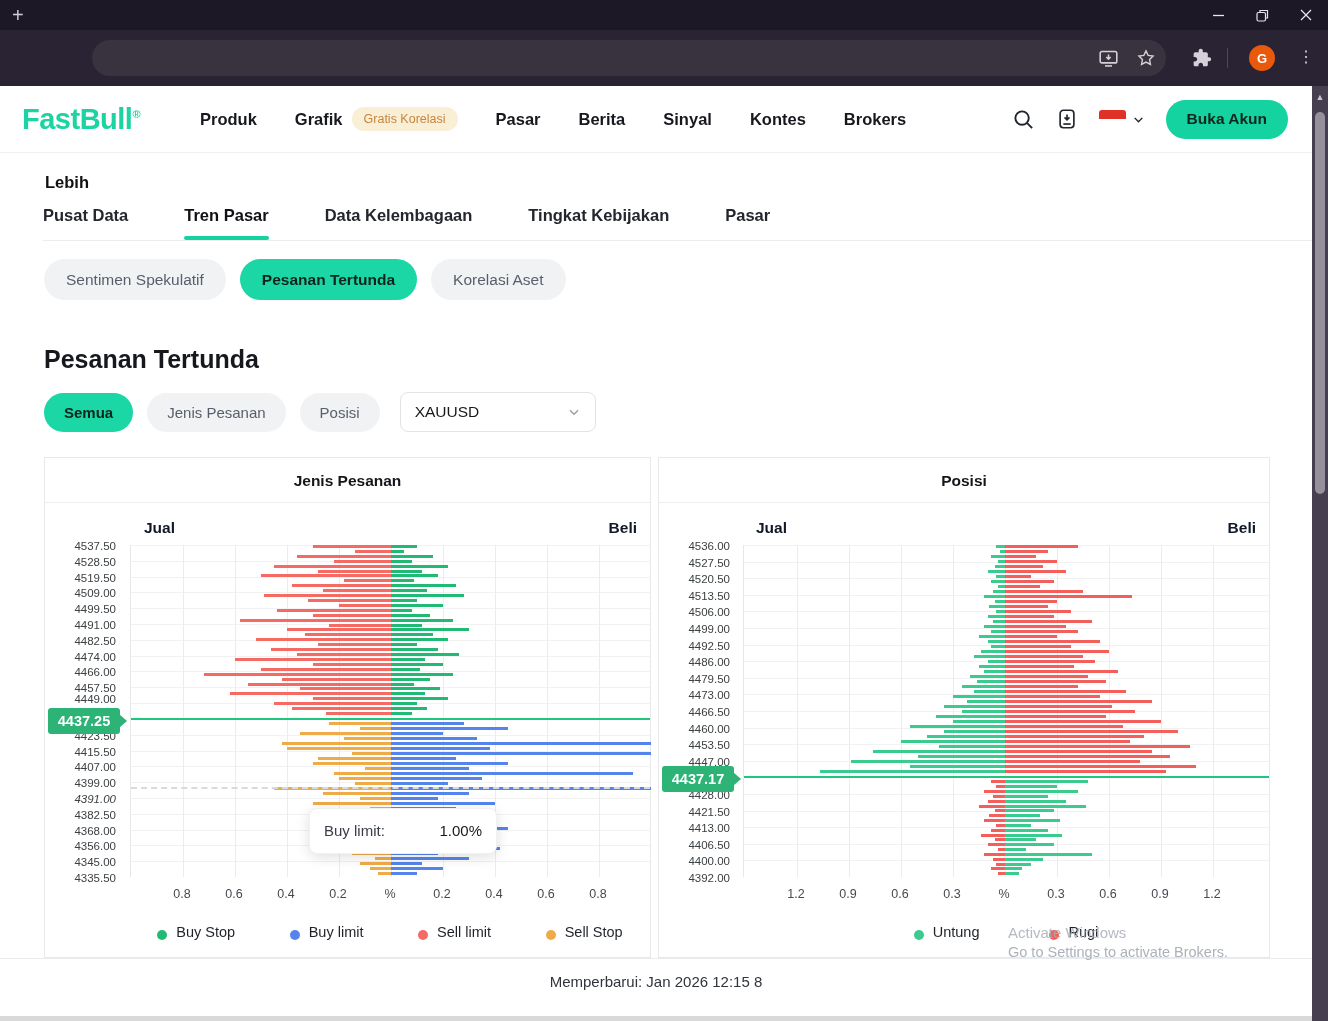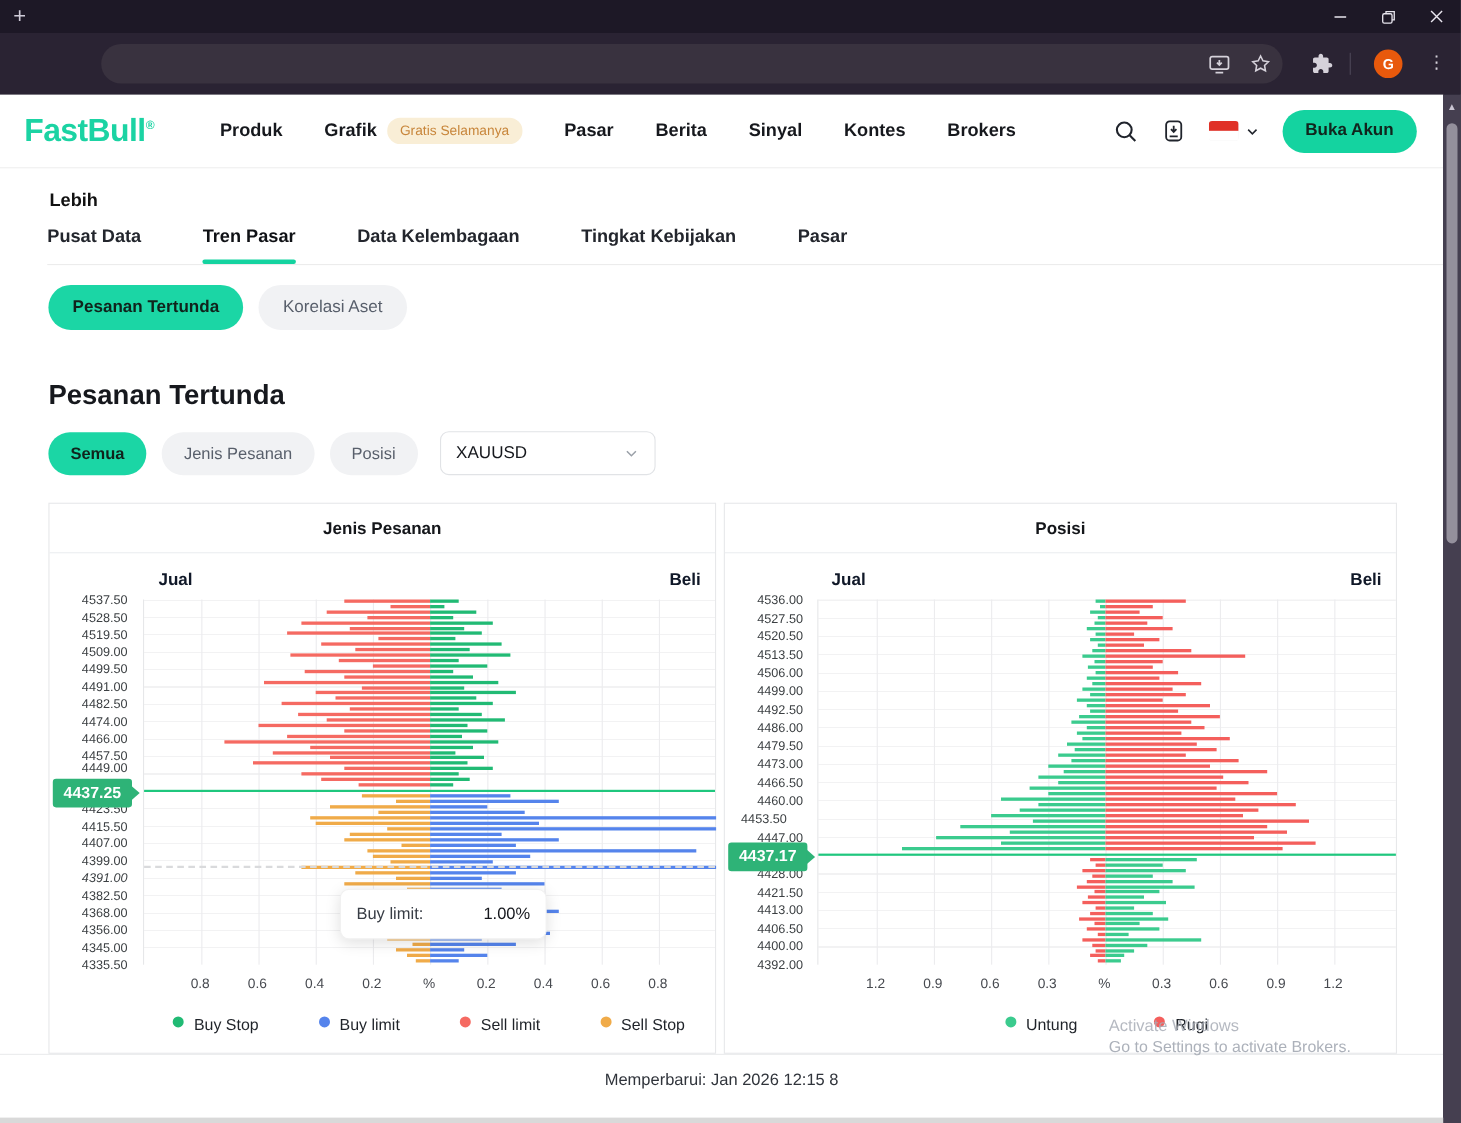--- a/index.html
+++ b/index.html
@@ -65,21 +65,21 @@
   .priceline{position:absolute;left:0;right:0;height:2px;background:#1fc77e;z-index:3}
   .dash{position:absolute;left:0;right:0;border-top:2px dashed #d9dadc;z-index:2}
   .tooltip{position:absolute;left:178px;top:263px;width:188px;background:#fff;border:1px solid #f1f1f1;border-radius:8px;box-shadow:0 3px 14px rgba(0,0,0,.13);padding:10px 14px;z-index:5}
   .tiprow{display:flex;justify-content:space-between;font-size:15px;color:#383d45;line-height:24px}
   .tipval{color:#16181d}
   .xaxis{position:absolute;top:429px;height:20px}
   .xtick{position:absolute;transform:translateX(-50%);font-size:12.5px;color:#46494f}
   .legend{position:absolute;top:466px;display:flex;align-items:center}
   .legend.around{justify-content:space-around}
   .legend.center{justify-content:center;gap:70px}
-  .lgitem{display:flex;align-items:flex-start;gap:9px;font-size:14.5px;color:#1f2329;cursor:pointer}
+  .lgitem{display:flex;align-items:flex-end;gap:9px;font-size:14.5px;color:#1f2329;cursor:pointer}
   .dot{width:10px;height:10px;border-radius:50%}
 
   .pagefoot{border-top:1px solid #eaebed;text-align:center;padding-top:14px;font-size:15px;color:#30343b;margin-top:0}
 
   .wm{position:absolute;left:1008px;top:924px;z-index:9;pointer-events:none}
   .wm .l1{font-size:15px;color:rgba(168,173,182,.85)}
   .wm .l2{font-size:14.5px;color:rgba(168,173,182,.95);margin-top:3px}
 
   .vsb{position:absolute;right:0;top:86px;width:16px;height:935px;background:#453f50}
   .vsb .arr{color:#c9c5d2;font-size:9px;text-align:center;padding-top:6px;cursor:pointer}
@@ -137,21 +137,21 @@
 <div class="page">
 
   <div class="sitehead">
     <div class="logo"><span>FastBull</span><sup>®</sup></div>
     <div class="nav" id="mainnav">
         <div class="navitem">
           <span>Produk</span>
         </div>
         <div class="navitem">
           <span>Grafik</span>
-          <span class="badge">Gratis Selamanya</span>
+          <span class="badge">Gratis Korelasi</span>
         </div>
         <div class="navitem">
           <span>Pasar</span>
         </div>
         <div class="navitem">
           <span>Berita</span>
         </div>
         <div class="navitem">
           <span>Sinyal</span>
         </div>
@@ -192,20 +192,21 @@
   <div class="lebih">Lebih</div>
   <div class="tabs" id="subtabs">
       <div class="tab">Pusat Data</div>
       <div class="tab active">Tren Pasar</div>
       <div class="tab">Data Kelembagaan</div>
       <div class="tab">Tingkat Kebijakan</div>
       <div class="tab">Pasar</div>
     </div>
 
   <div class="pillrow" id="filterpills">
+      <div class="pill">Sentimen Spekulatif</div>
       <div class="pill active">Pesanan Tertunda</div>
       <div class="pill">Korelasi Aset</div>
     </div>
 
   <div class="h1">Pesanan Tertunda</div>
 
   <div class="ctrlrow">
     <span id="ctrlbtns" style="display:flex;gap:14px">
         <div class="cpill active">Semua</div>
         <div class="cpill">Jenis Pesanan</div>
@@ -439,21 +440,21 @@
           <div class="ylab" style="top: 28.2px;">4520.50</div>
           <div class="ylab" style="top: 44.8px;">4513.50</div>
           <div class="ylab" style="top: 61.4px;">4506.00</div>
           <div class="ylab" style="top: 78px;">4499.00</div>
           <div class="ylab" style="top: 94.6px;">4492.50</div>
           <div class="ylab" style="top: 111.2px;">4486.00</div>
           <div class="ylab" style="top: 127.8px;">4479.50</div>
           <div class="ylab" style="top: 144.4px;">4473.00</div>
           <div class="ylab" style="top: 161px;">4466.50</div>
           <div class="ylab" style="top: 177.6px;">4460.00</div>
-          <div class="ylab" style="top: 194.2px; text-align: center;">4453.50</div>
+          <div class="ylab" style="top: 194.2px;">4453.50</div>
           <div class="ylab" style="top: 210.8px;">4447.00</div>
           <div class="tag" style="top: 221.4px; background: rgb(46, 179, 119);">4437.17</div>
           <div class="ylab" style="top: 244px;">4428.00</div>
           <div class="ylab" style="top: 260.6px;">4421.50</div>
           <div class="ylab" style="top: 277.2px;">4413.00</div>
           <div class="ylab" style="top: 293.8px;">4406.50</div>
           <div class="ylab" style="top: 310.4px;">4400.00</div>
           <div class="ylab" style="top: 327px;">4392.00</div>
         </div>
       <div class="plot" id="plot1" style="left: 84px; width: 526px; background-image: repeating-linear-gradient(rgb(242, 242, 243) 0px, rgb(242, 242, 243) 1px, transparent 1px, transparent 16.6px);">

